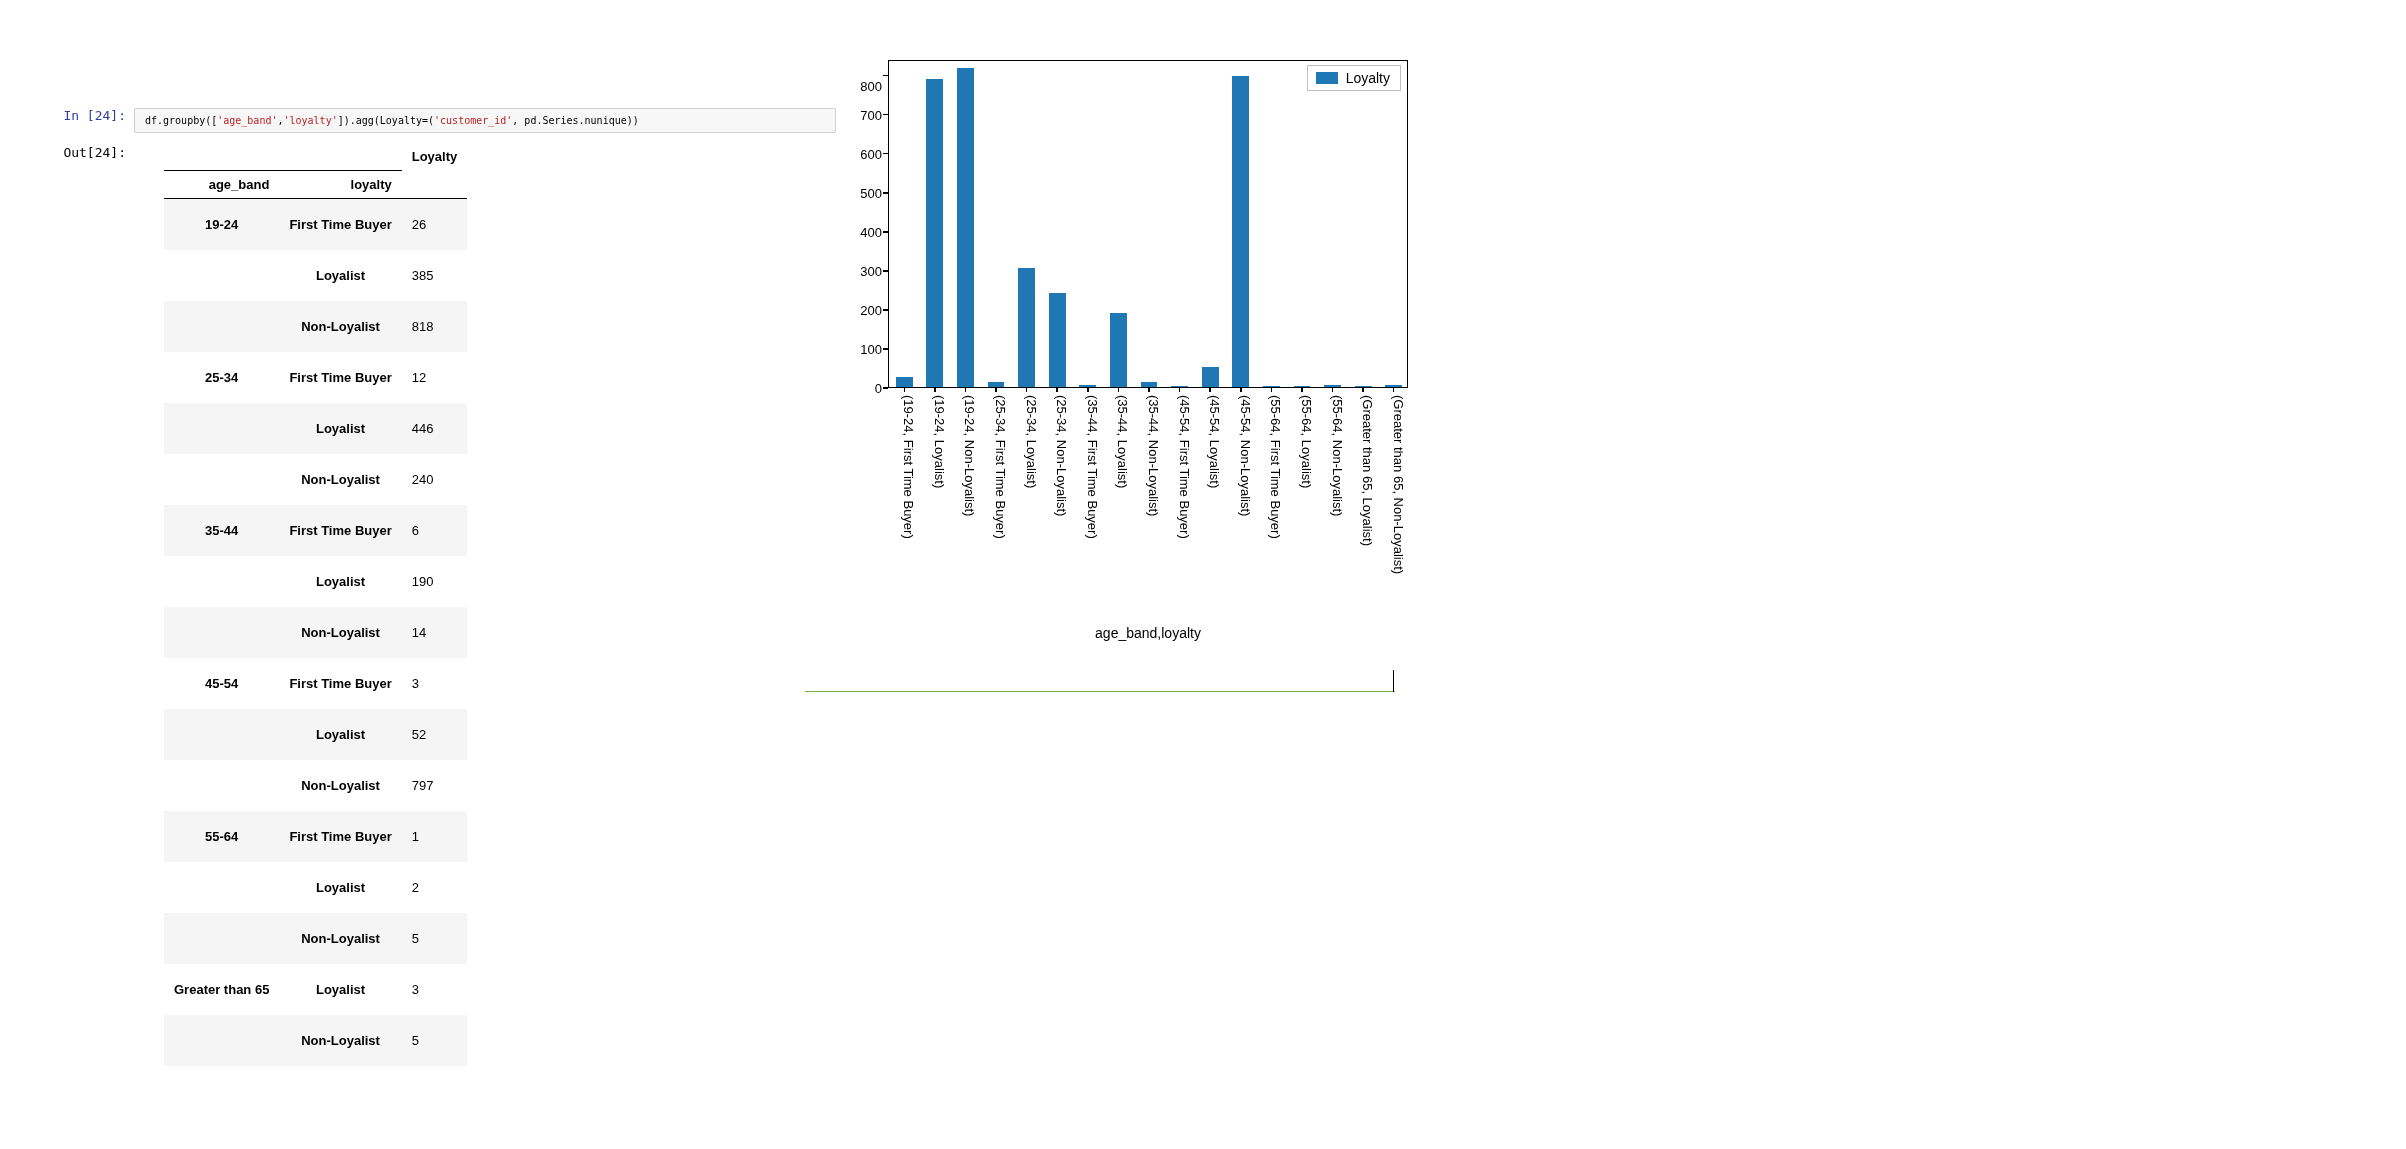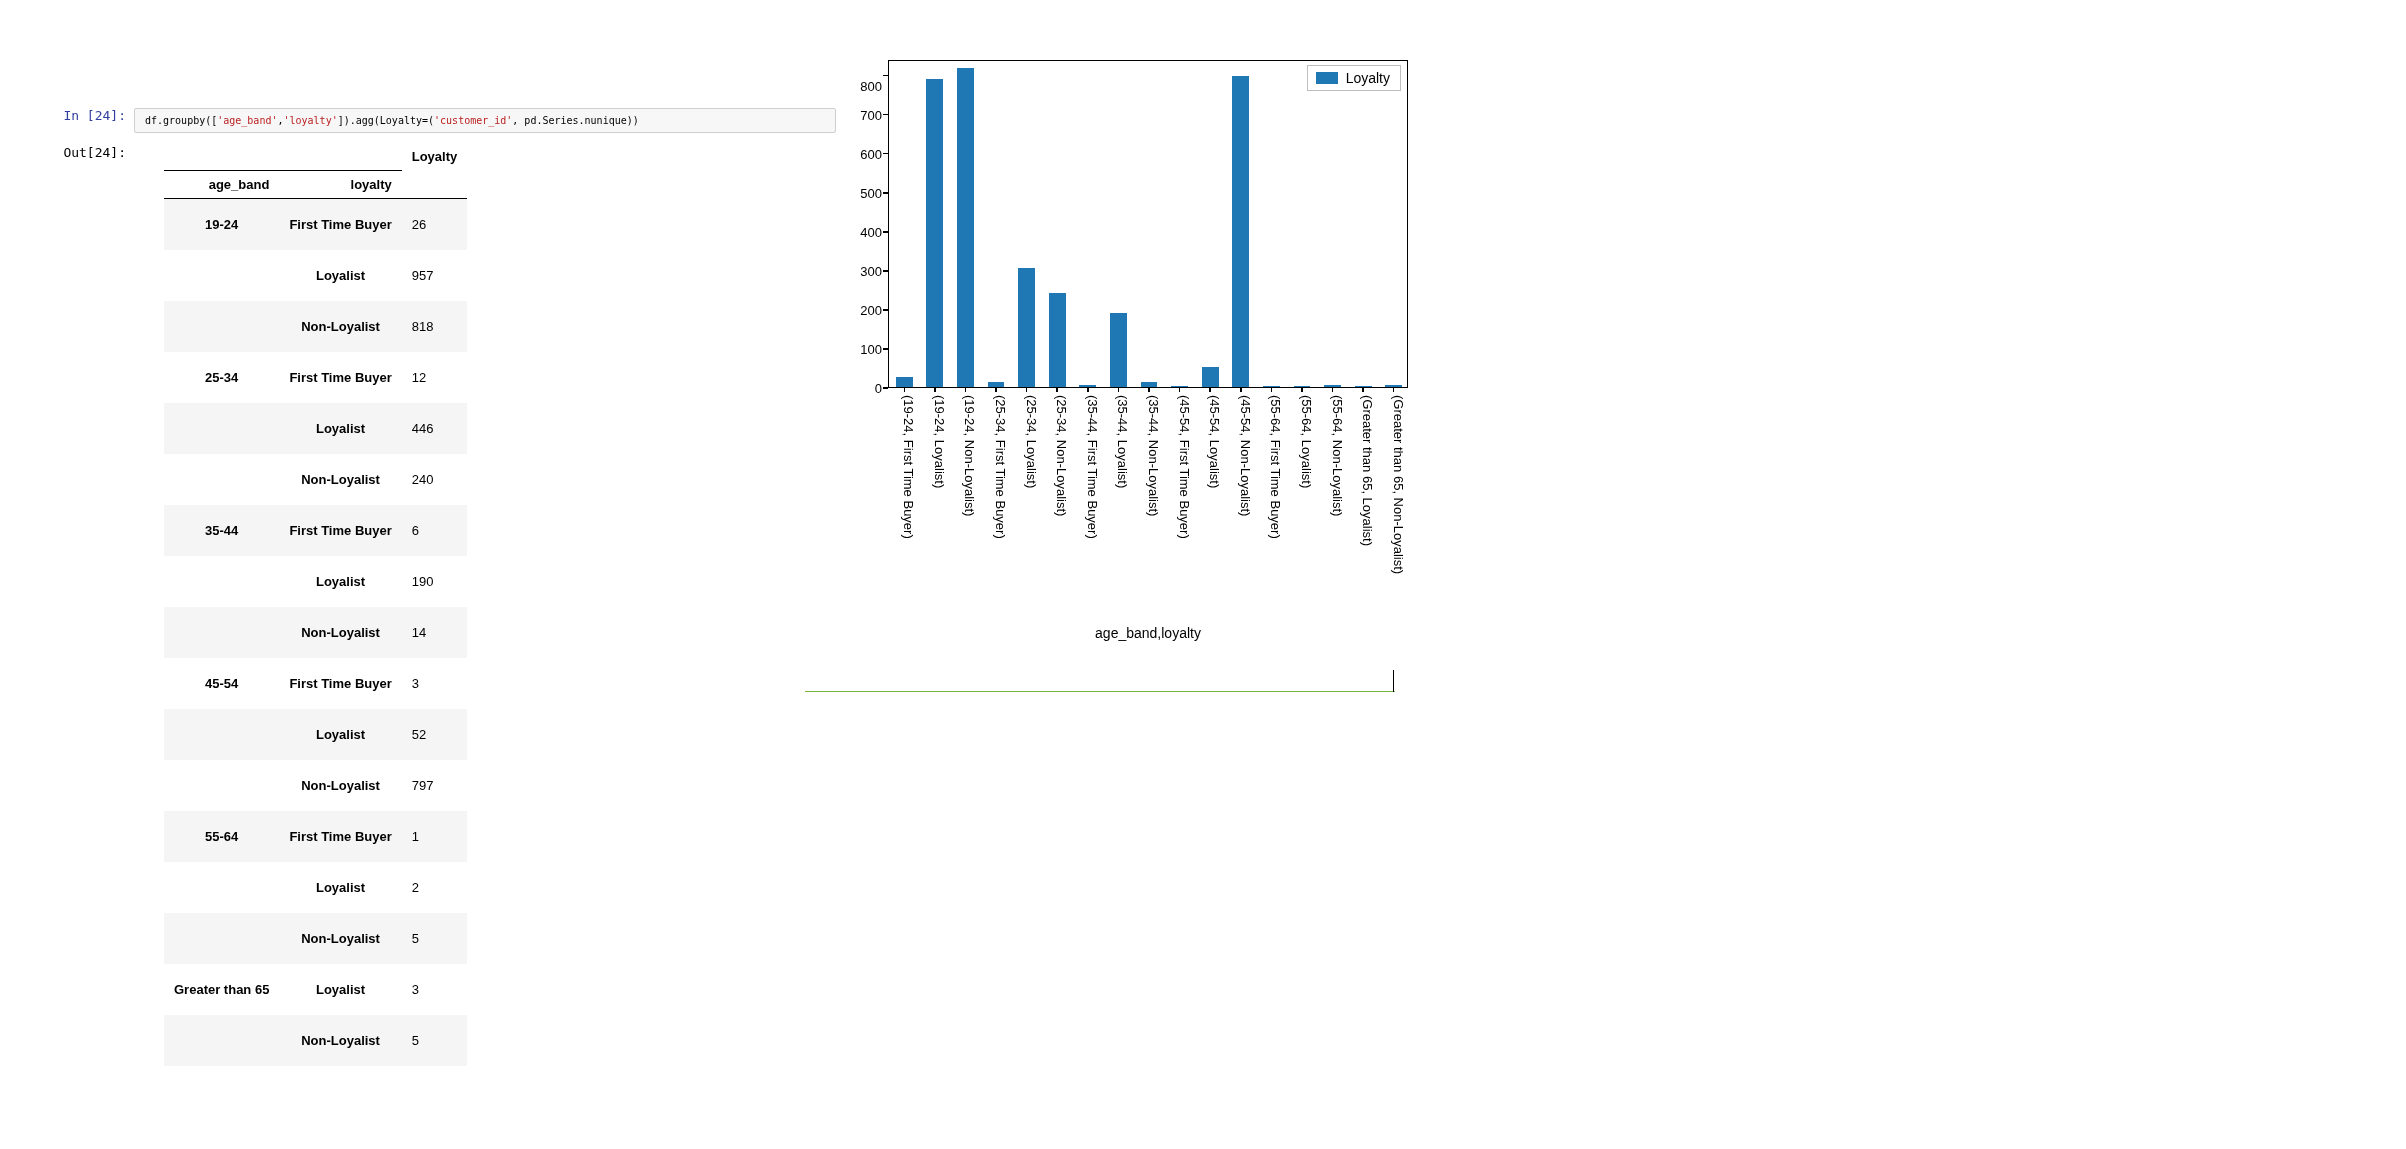--- a/index.html
+++ b/index.html
@@ -223,21 +223,21 @@
             </thead>
             <tbody id="df-body">
                 <tr class="stripe">
                   <th class="row-idx">19-24</th>
                   <th class="row-idx">First Time Buyer</th>
                   <td>26</td>
                 </tr>
                 <tr>
                   <th class="row-idx"></th>
                   <th class="row-idx">Loyalist</th>
-                  <td>957</td>
+                  <td>385</td>
                 </tr>
                 <tr class="stripe">
                   <th class="row-idx"></th>
                   <th class="row-idx">Non-Loyalist</th>
                   <td>818</td>
                 </tr>
                 <tr>
                   <th class="row-idx">25-34</th>
                   <th class="row-idx">First Time Buyer</th>
                   <td>12</td>

